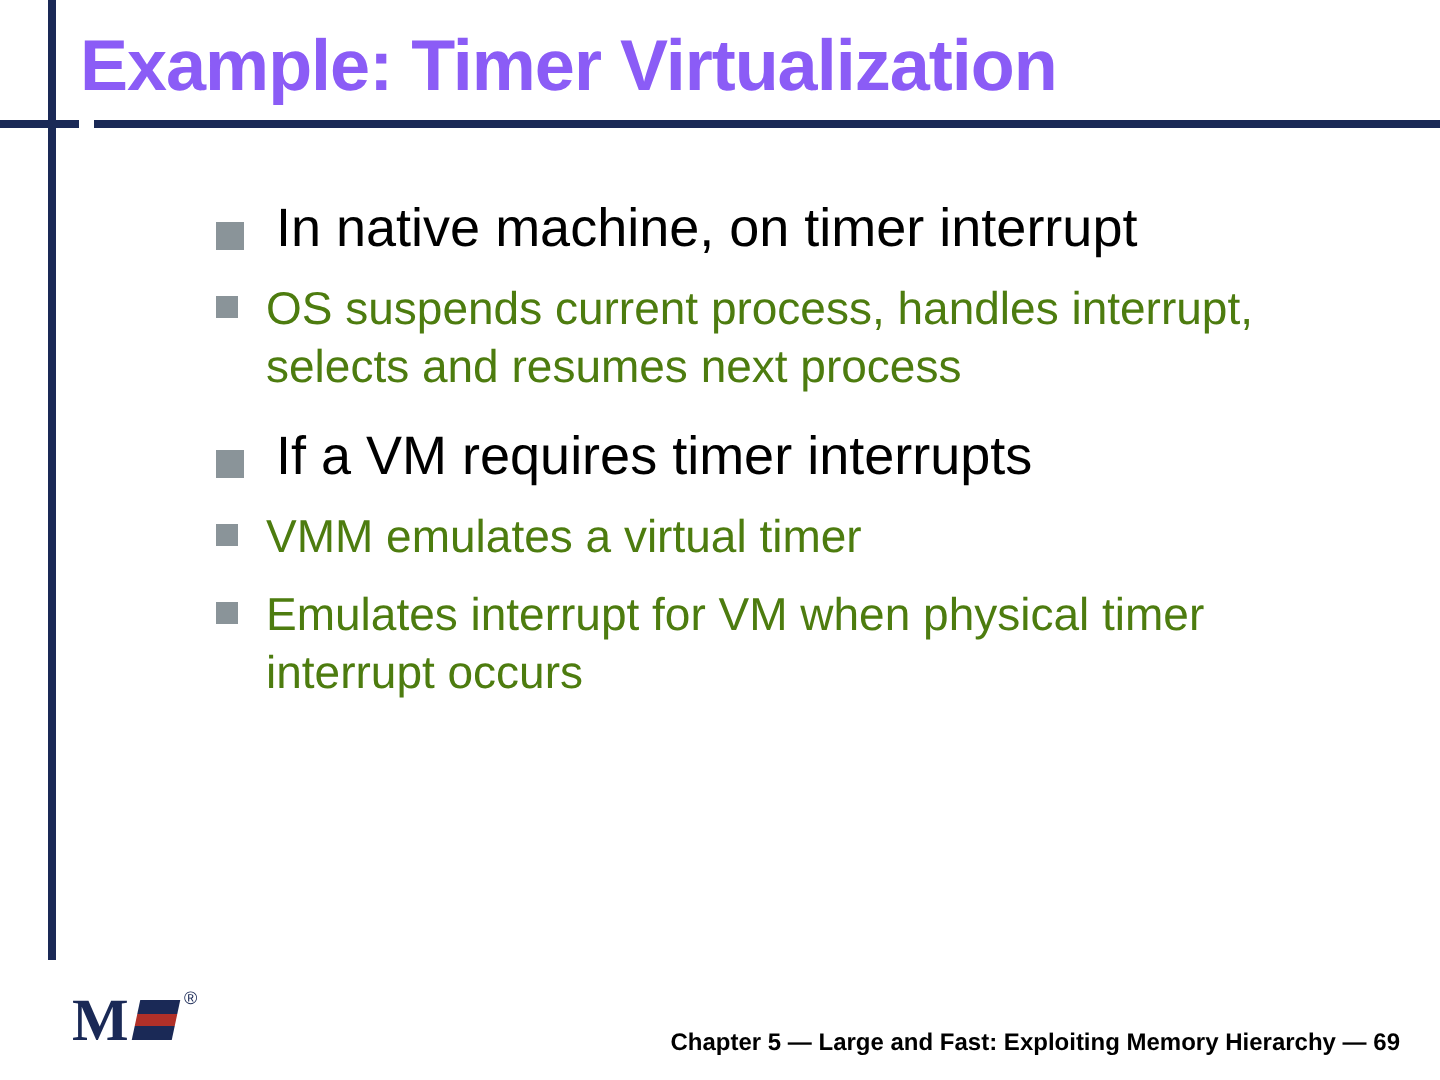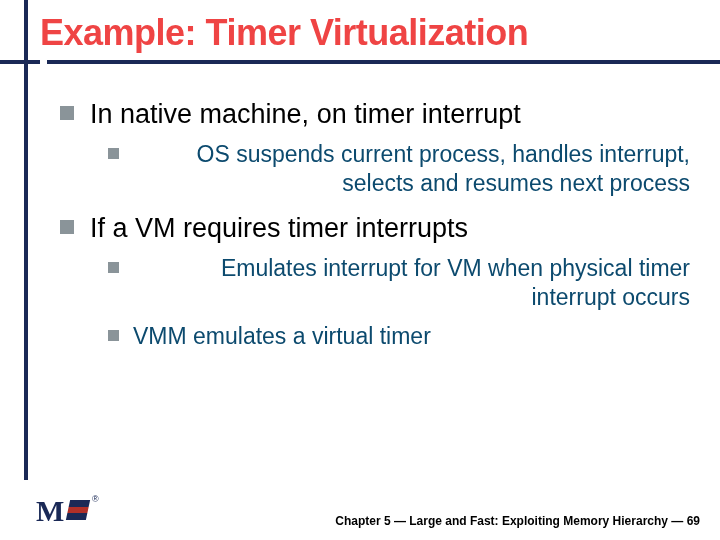--- a/index.html
+++ b/index.html
@@ -10,21 +10,21 @@
     font-family: Arial, Helvetica, sans-serif;
     position: relative;
     overflow: hidden;
   }
   .title-area {
     padding: 12px 0 0 40px;
   }
   .title {
     font-size: 36px;
     font-weight: bold;
-    color: #ef4444;
+    color: #8b5cf6;
     letter-spacing: -0.5px;
   }
   .title-underline {
     margin-top: 6px;
     margin-left: -40px;
     width: 720px;
     height: 4px;
     background: linear-gradient(to right,
       #1a2956 0%, #1a2956 5.5%,
       transparent 5.5%, transparent 6.5%,
@@ -36,22 +36,23 @@
     top: 0;
     width: 4px;
     height: 480px;
     background: #1a2956;
   }
   .content {
     padding: 20px 30px 0 60px;
   }
   .l1 {
     display: flex;
-    align-items: flex-start;
+    align-items: center;
     margin-top: 14px;
+    margin-left: 48px;
   }
   .l1 .bullet {
     width: 14px;
     height: 14px;
     background: #8a9499;
     margin-top: 8px;
     margin-right: 16px;
     flex-shrink: 0;
   }
   .l1 .text {
@@ -68,23 +69,22 @@
   .l2 .bullet {
     width: 11px;
     height: 11px;
     background: #8a9499;
     margin-top: 8px;
     margin-right: 14px;
     flex-shrink: 0;
   }
   .l2 .text {
     font-size: 23px;
-    color: #0c4a6e;
+    color: #4d7c0f;
     line-height: 1.25;
-    text-align: right;
   }
   .footer {
     position: absolute;
     bottom: 12px;
     right: 20px;
     font-size: 12px;
     font-weight: bold;
     color: #000;
   }
   .logo {
@@ -141,25 +141,25 @@
     <div class="text">OS suspends current process, handles interrupt, selects and resumes next process</div>
   </div>
 
 
   <div class="l1">
     <div class="bullet"></div>
     <div class="text">If a VM requires timer interrupts</div>
   </div>
   <div class="l2">
     <div class="bullet"></div>
-    <div class="text">Emulates interrupt for VM when physical timer interrupt occurs</div>
+    <div class="text">VMM emulates a virtual timer</div>
   </div>
   <div class="l2">
     <div class="bullet"></div>
-    <div class="text">VMM emulates a virtual timer</div>
+    <div class="text">Emulates interrupt for VM when physical timer interrupt occurs</div>
   </div>
 
 </div>
 
 <div class="logo">
   <span class="m">M</span>
   <div class="flag">
     <div class="t"></div>
       <div class="mred"></div>
       <div class="b"></div>

